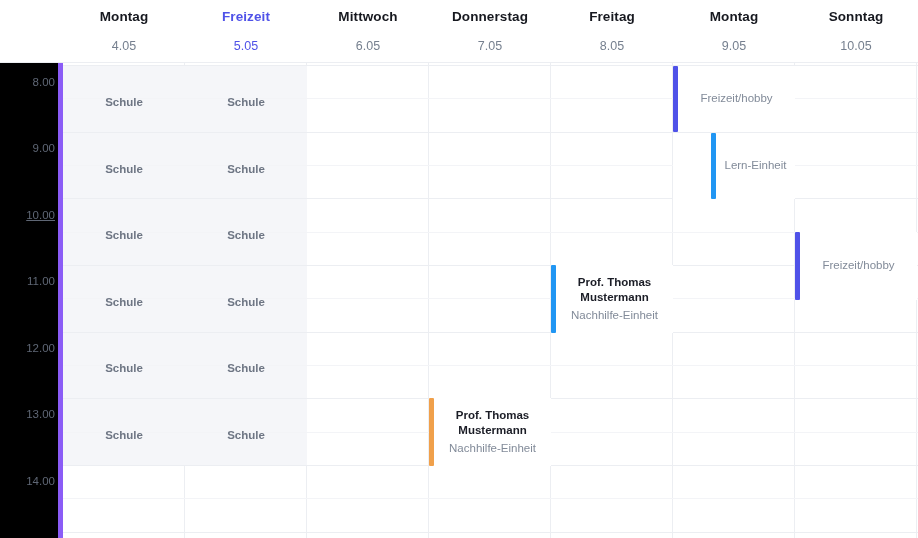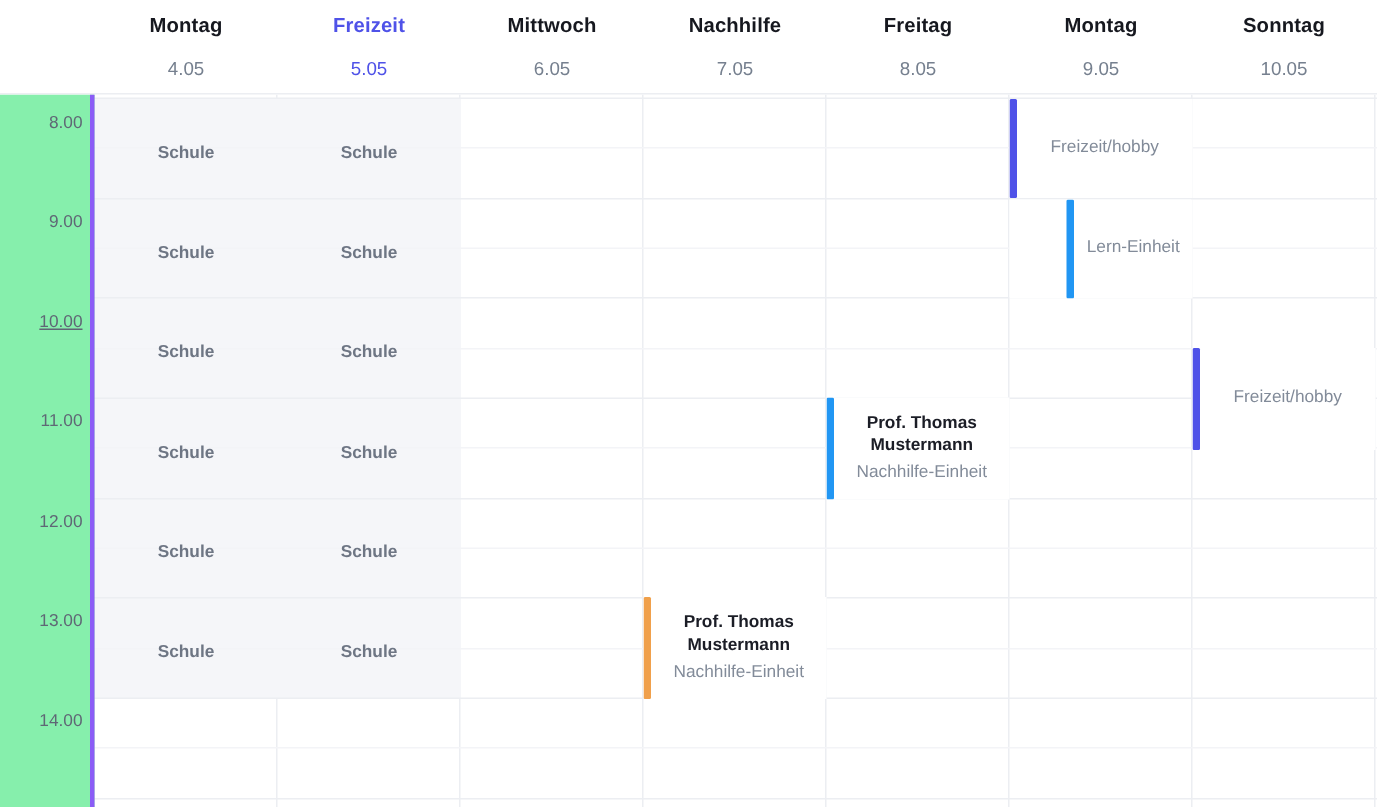--- a/index.html
+++ b/index.html
@@ -67,22 +67,22 @@
     top: 63px; left: 0;
     width: 918px;
     height: 475px;
     overflow: hidden;
   }
 
   .time-gutter {
     position: absolute;
     left: 0; top: 0;
     width: 63px; height: 475px;
-    background: #86efac;
-    border-right: 3px solid #8b5cf6;
+    background: #000000;
+    border-right: 5px solid #8b5cf6;
   }
   .time-label {
     position: absolute;
     left: 0;
     width: 55px;
     text-align: right;
     font-size: 11.5px;
     color: #5f6775;
     line-height: 1;
   }
@@ -184,21 +184,21 @@
       <div class="day-name">Freizeit</div>
       <div class="day-date">5.05</div>
     </div>
 
     <div class="day-head" style="left:307px;">
       <div class="day-name">Mittwoch</div>
       <div class="day-date">6.05</div>
     </div>
 
     <div class="day-head" style="left:429px;">
-      <div class="day-name">Nachhilfe</div>
+      <div class="day-name">Donnerstag</div>
       <div class="day-date">7.05</div>
     </div>
 
     <div class="day-head" style="left:551px;">
       <div class="day-name">Freitag</div>
       <div class="day-date">8.05</div>
     </div>
 
     <div class="day-head" style="left:673px;">
       <div class="day-name">Montag</div>

